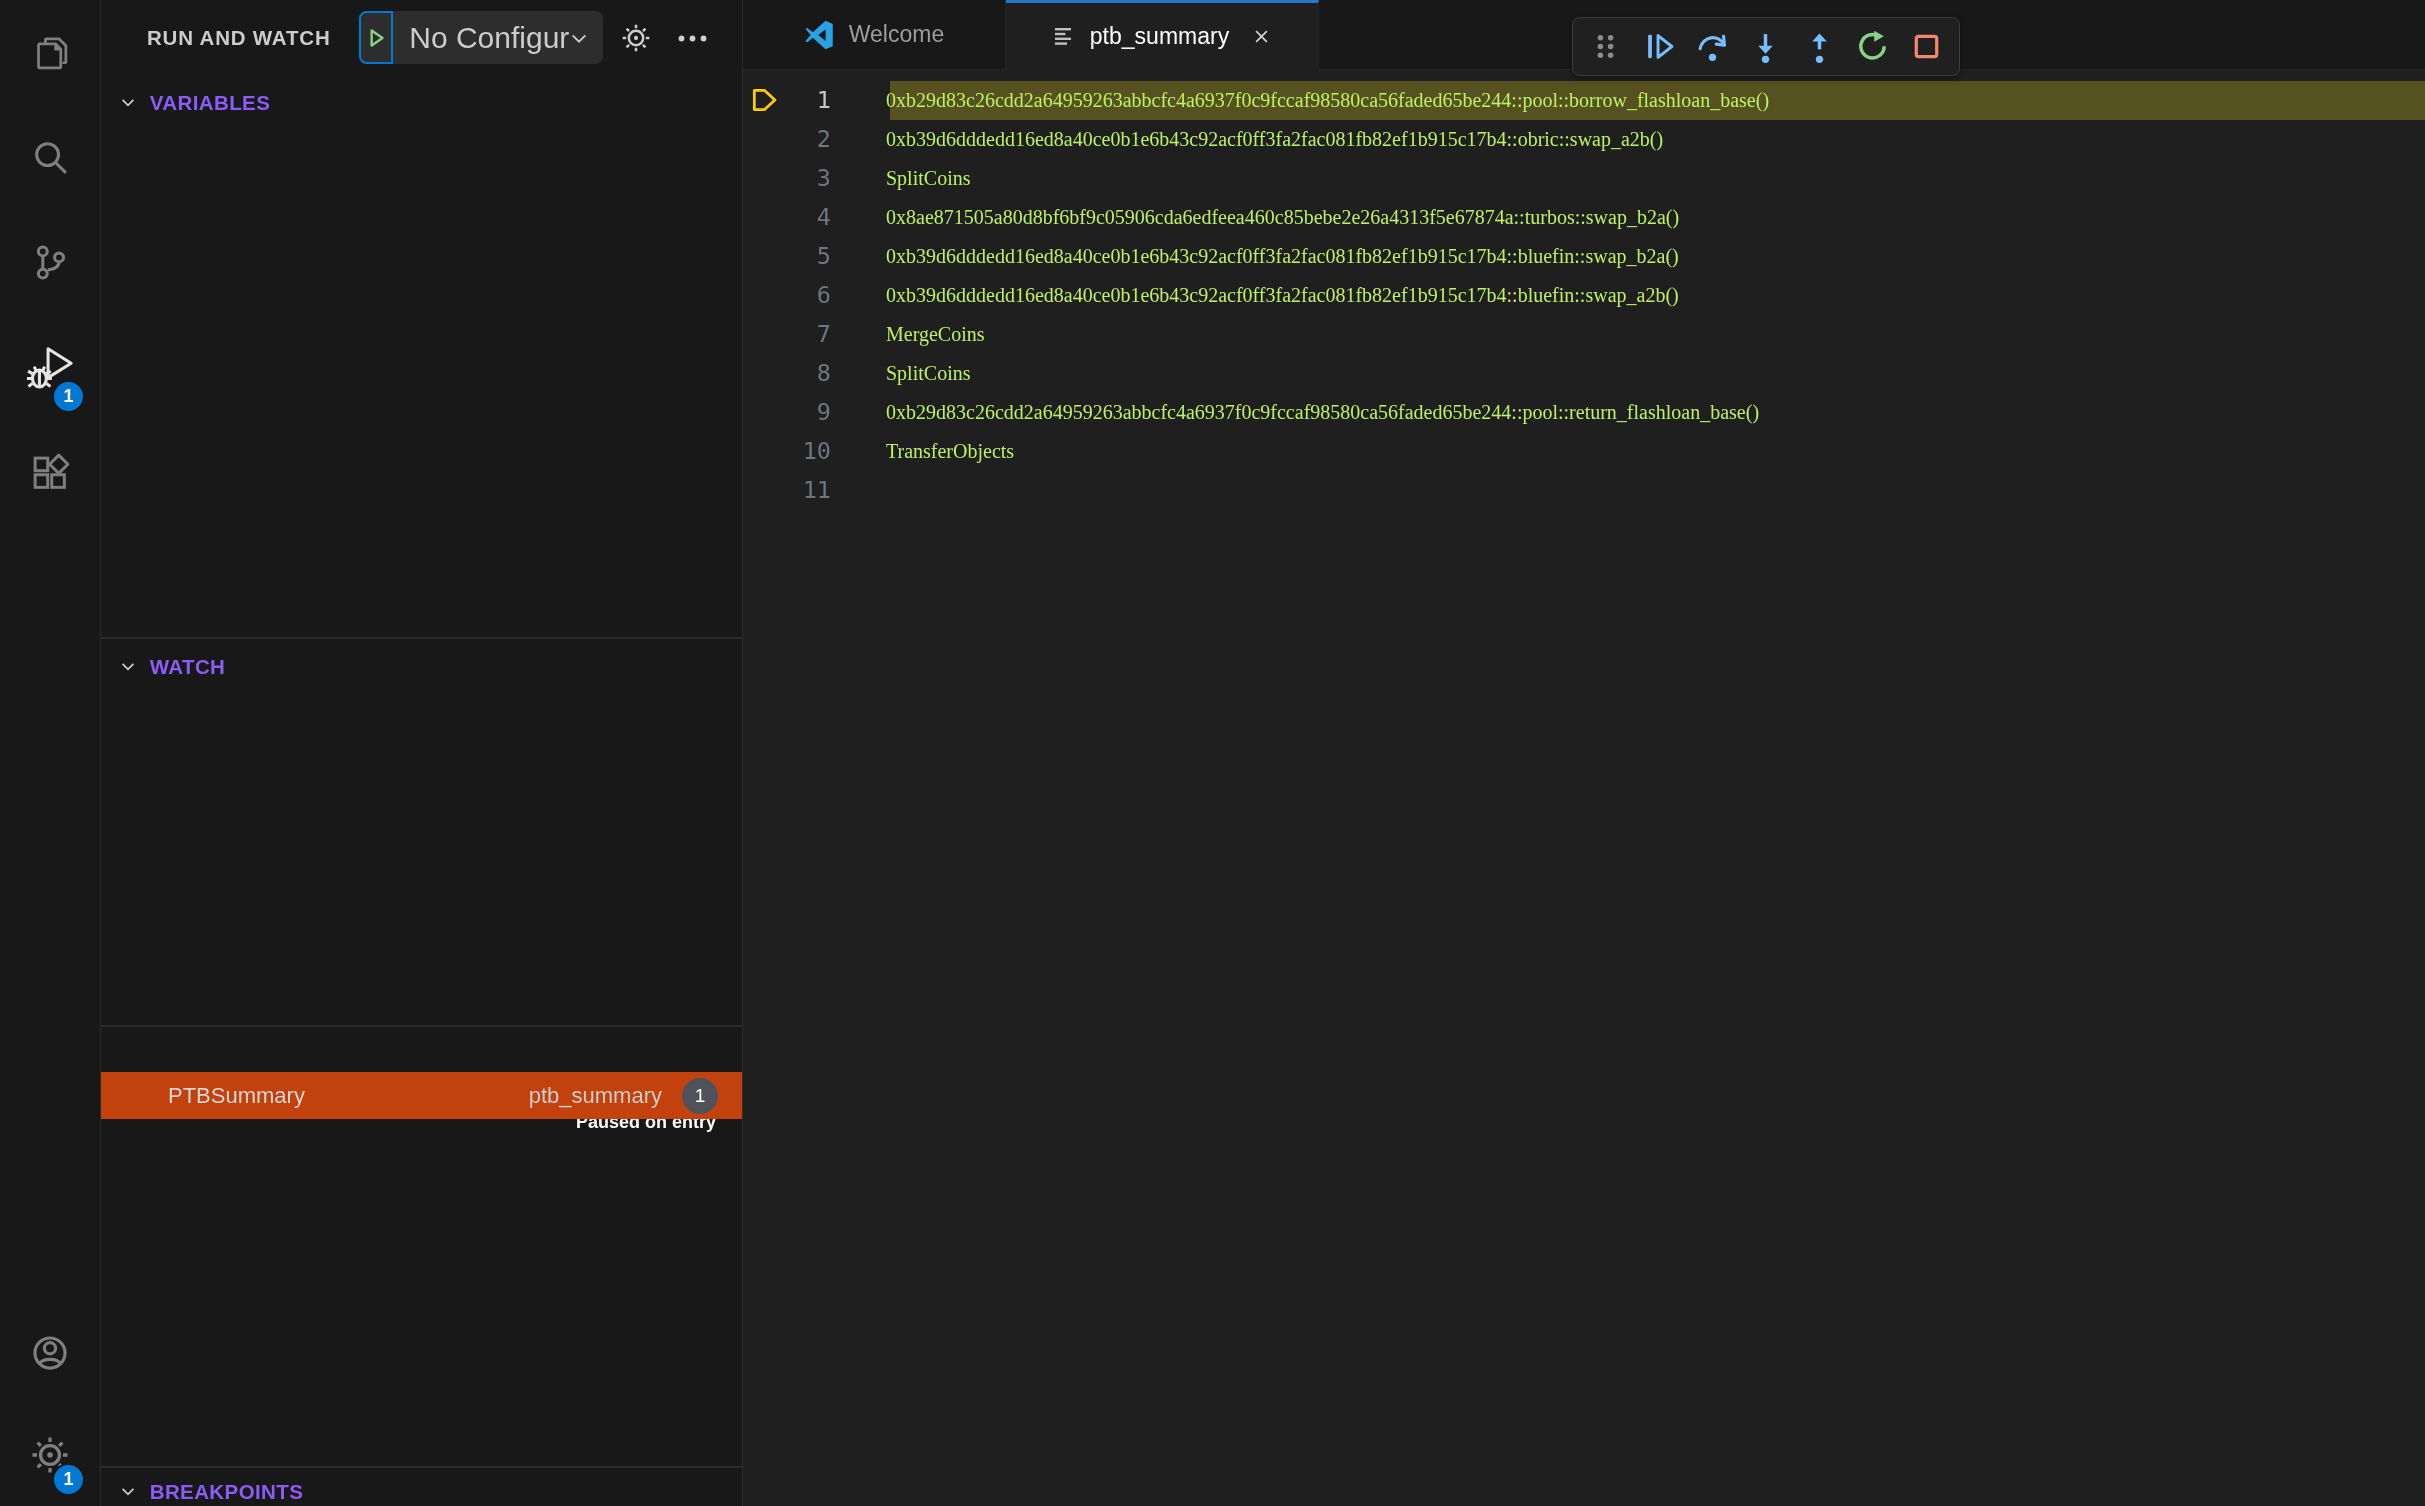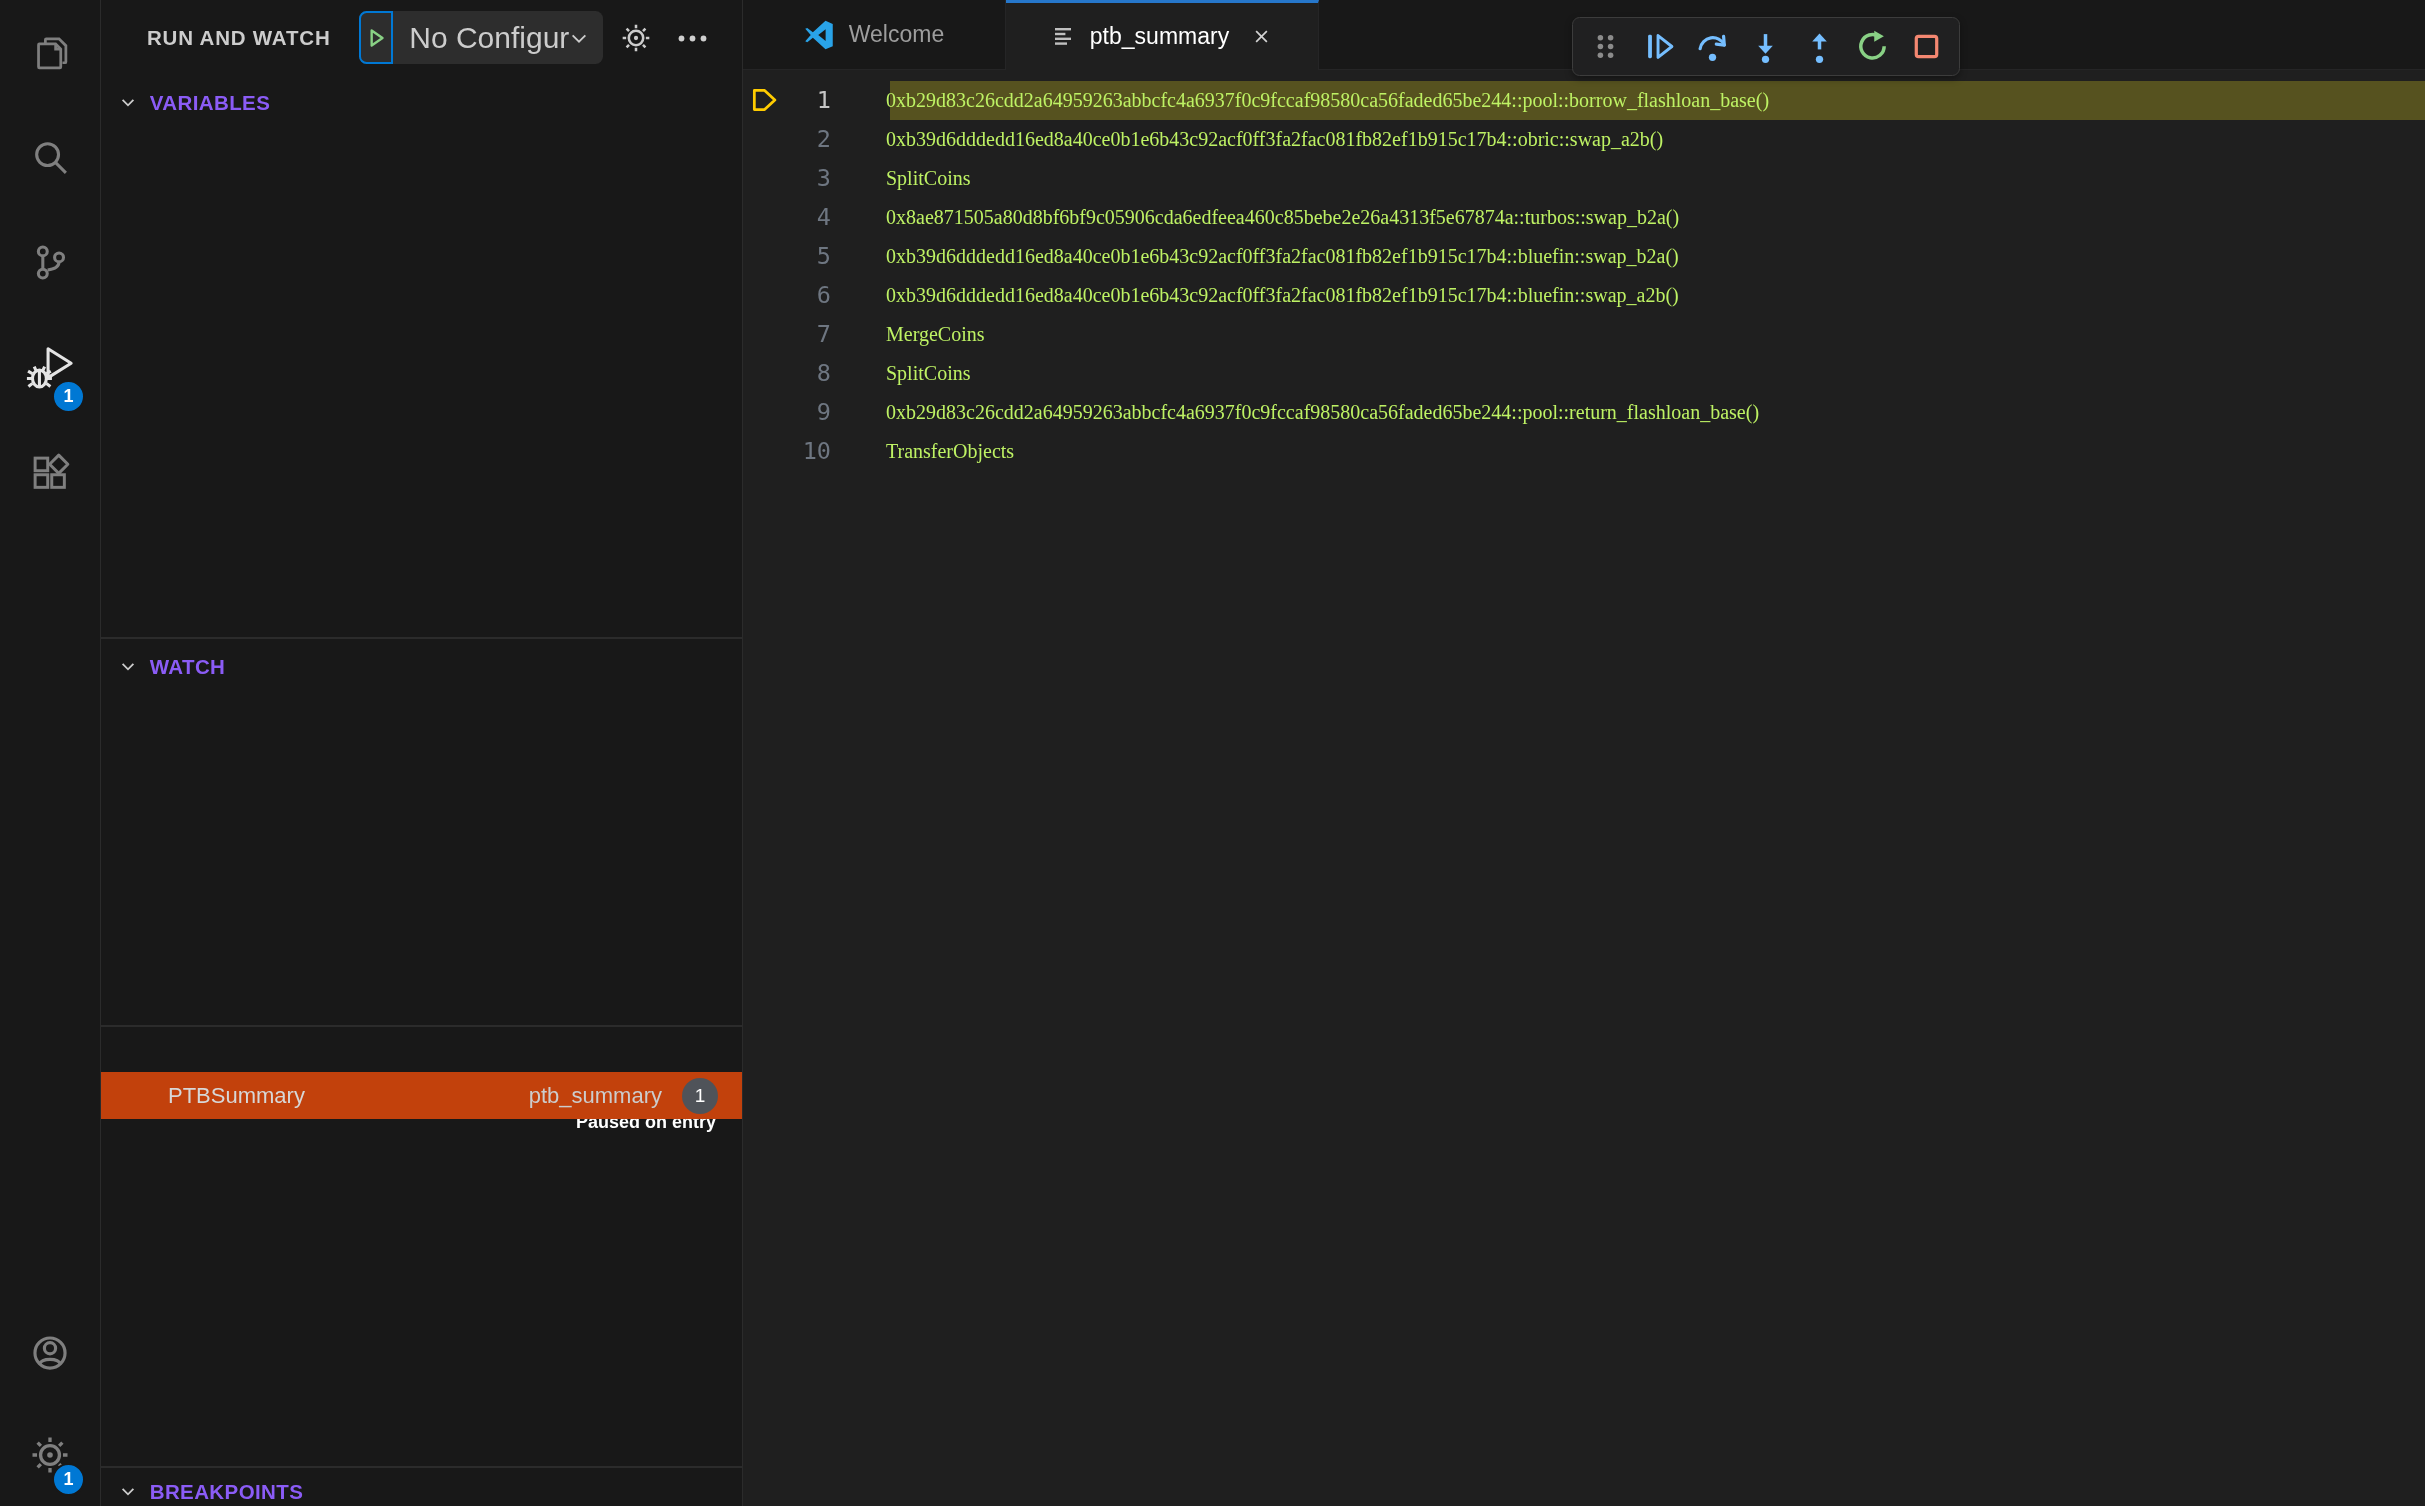--- a/index.html
+++ b/index.html
@@ -333,16 +333,21 @@
         <div class="code-row">
           <span class="arrow-slot"></span>
           <span class="lnum">9</span>
           <span class="code-text">0xb29d83c26cdd2a64959263abbcfc4a6937f0c9fccaf98580ca56faded65be244::pool::return_flashloan_base()</span>
         </div>
         <div class="code-row">
           <span class="arrow-slot"></span>
           <span class="lnum">10</span>
           <span class="code-text">TransferObjects</span>
         </div>
+        <div class="code-row">
+          <span class="arrow-slot"></span>
+          <span class="lnum">11</span>
+          <span class="code-text"></span>
+        </div>
       </div>
   </div>
 </div>
 
 
 </body></html>

